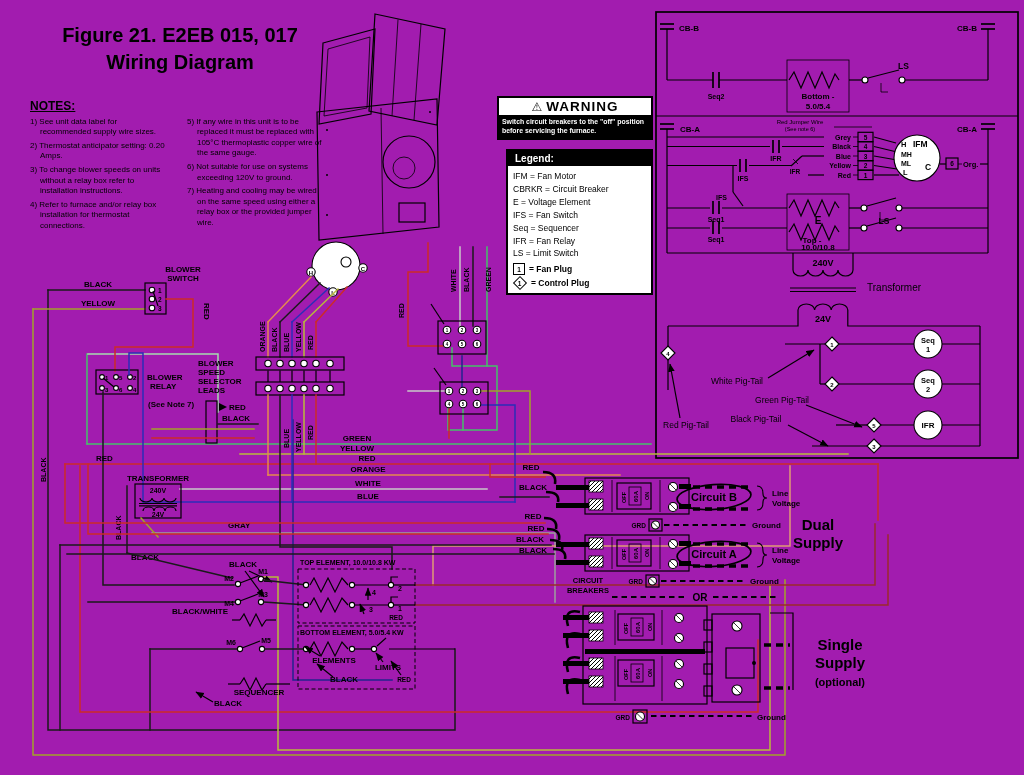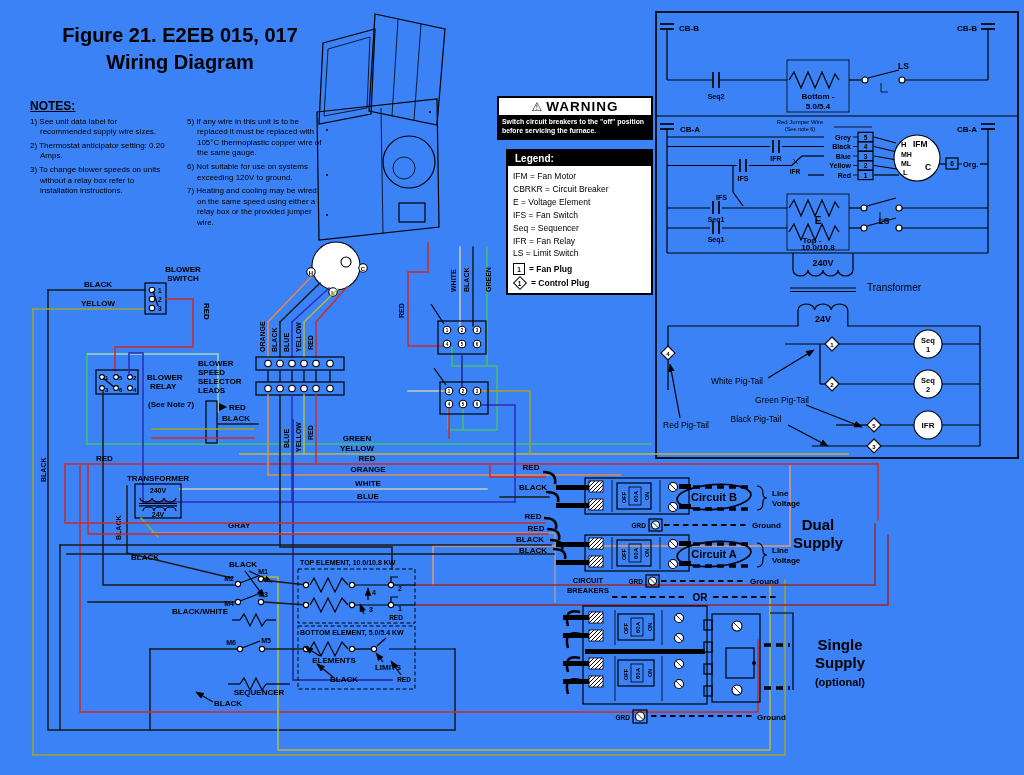--- a/index.html
+++ b/index.html
@@ -1,16 +1,16 @@
 <!DOCTYPE html>
 <html><head>
 <meta charset="utf-8">
 <style>
   html,body{margin:0;padding:0;background:#fff;}
-  #page{position:relative;width:1024px;height:775px;background:#3b82f6;overflow:hidden;
+  #page{position:relative;width:1024px;height:775px;background:#a21caf;overflow:hidden;
         font-family:"Liberation Sans",sans-serif;color:#000;}
   #page svg{position:absolute;left:0;top:0;}
   .abs{position:absolute;}
   
   .title{left:30px;top:22px;width:300px;text-align:center;font-weight:bold;font-size:20px;line-height:1.35;}
   .notes{left:30px;top:99px;width:292px;font-size:8px;line-height:1.32;}
   .nh{font-weight:bold;font-size:12px;margin-bottom:2px;text-decoration:underline;}
   .ncols{display:flex;gap:18px;}
   .ncol1{width:142px;}
   .ncol2{width:138px;}
@@ -63,20 +63,21 @@
     <div>Wiring Diagram</div>
   </div>
 
   <div class="abs notes">
     <div class="nh">NOTES:</div>
     <div class="ncols">
       <div class="ncol1">
         <div class="note">1) See unit data label for recommended supply wire sizes.</div>
         <div class="note">2) Thermostat anticipator setting: 0.20 Amps.</div>
         <div class="note">3) To change blower speeds on units without a relay box refer to installation instructions.</div>
+        <div class="note">4) Refer to furnace and/or relay box installation for thermostat connections.</div>
       </div>
       <div class="ncol2">
         <div class="note">5) If any wire in this unit is to be replaced it must be replaced with 105°C thermoplastic copper wire of the same gauge.</div>
         <div class="note">6) Not suitable for use on systems exceeding 120V to ground.</div>
         <div class="note">7) Heating and cooling may be wired on the same speed using either a relay box or the provided jumper wire.</div>
       </div>
     </div>
   </div>
 
   <div class="abs warning">

